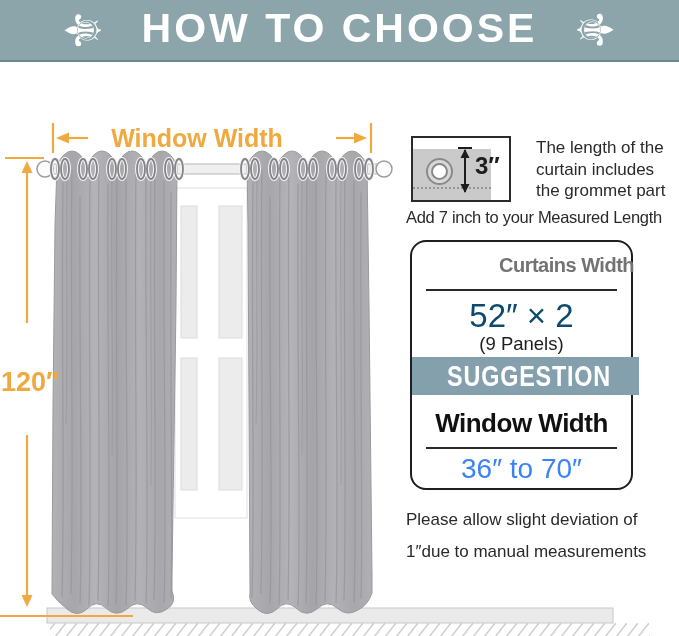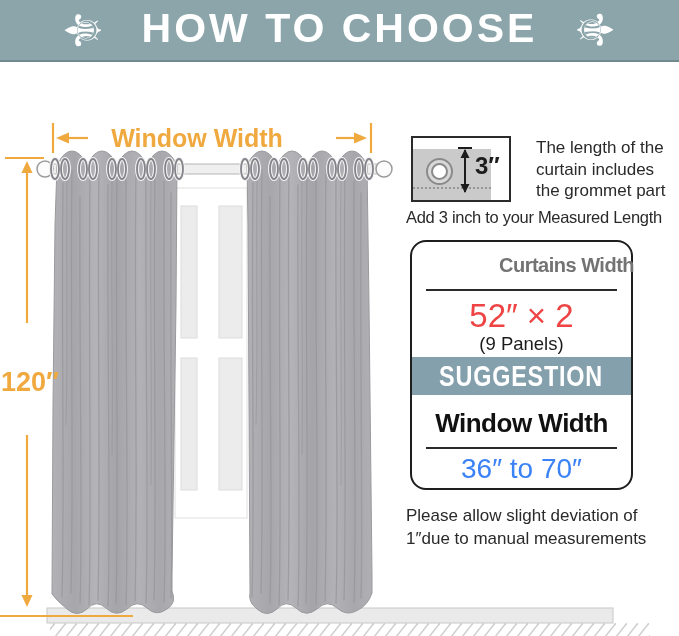--- a/index.html
+++ b/index.html
@@ -57,36 +57,36 @@
   }
   
   .info-box{
     position:absolute;left:410px;top:240px;width:223px;height:250px;
     border:2.5px solid #1E1E1E;border-radius:16px;background:#fff;box-sizing:border-box;
   }
   .info-box .row{position:absolute;left:0;width:100%;text-align:center;}
   .ib-heading{top:12px;font-size:20px;font-weight:bold;color:#737373;letter-spacing:-0.5px;margin-left:45px;}
   .ib-rule{position:absolute;left:14px;right:14px;border-top:2px solid #2A2A2A;}
   .rule1{top:47px;}
-  .ib-value1{top:55px;font-size:33px;color:#ef4444;}
+  .ib-value1{top:55px;font-size:33px;color:#0c4a6e;}
   .ib-panels{top:91px;font-size:18.5px;color:#1c1c1c;}
   .ib-band{
     position:absolute;left:0;top:115px;width:100%;height:38px;background:#84A0AD;
-    display:flex;align-items:center;justify-content:center;
+    display:flex;align-items:center;justify-content:center;padding-left:8px;
   }
   .ib-band span{
     color:#fff;font-size:30px;font-weight:800;letter-spacing:1px;
     transform:scaleX(0.78);white-space:nowrap;
   }
   .ib-heading2{top:166px;font-size:26px;font-weight:bold;color:#111;letter-spacing:-0.5px;}
   .rule2{top:205px;}
   .ib-value2{top:211px;font-size:28px;color:#3b82f6;}
   .footnote{
     position:absolute;left:406px;top:504px;width:272px;
-    font-size:17px;line-height:23px;color:#2a2a2a;white-space:pre-line;
+    font-size:17px;line-height:32px;color:#2a2a2a;white-space:pre-line;
   }
 </style>
 </head>
 <body>
 
 <div class="canvas">
 
   <div class="header">
     <span class="orn left">⚜</span>
     <h1 class="title">HOW TO CHOOSE</h1>
@@ -266,21 +266,21 @@
         <polygon points="8,47 3.5,38 12.5,38" stroke="none"></polygon>
       </g>
     </svg>
     <span class="grommet-depth">3″</span>
   </div>
 
   <div class="side-note">The length of the
 curtain includes
 the grommet part</div>
 
-  <div class="add-note">Add 3 inch to your Measured Length</div>
+  <div class="add-note">Add 7 inch to your Measured Length</div>
 
   <div class="info-box">
     <div class="row ib-heading">Curtains Width</div>
     <div class="ib-rule rule1"></div>
     <div class="row ib-value1">52″ × 2</div>
     <div class="row ib-panels">(9 Panels)</div>
     <div class="ib-band">
       <span>SUGGESTION</span>
     </div>
     <div class="row ib-heading2">Window Width</div>

